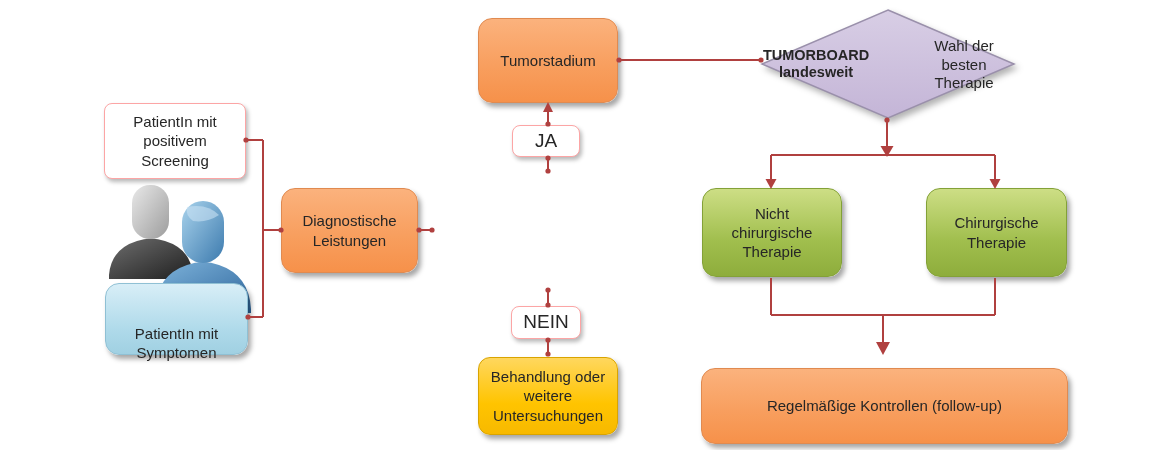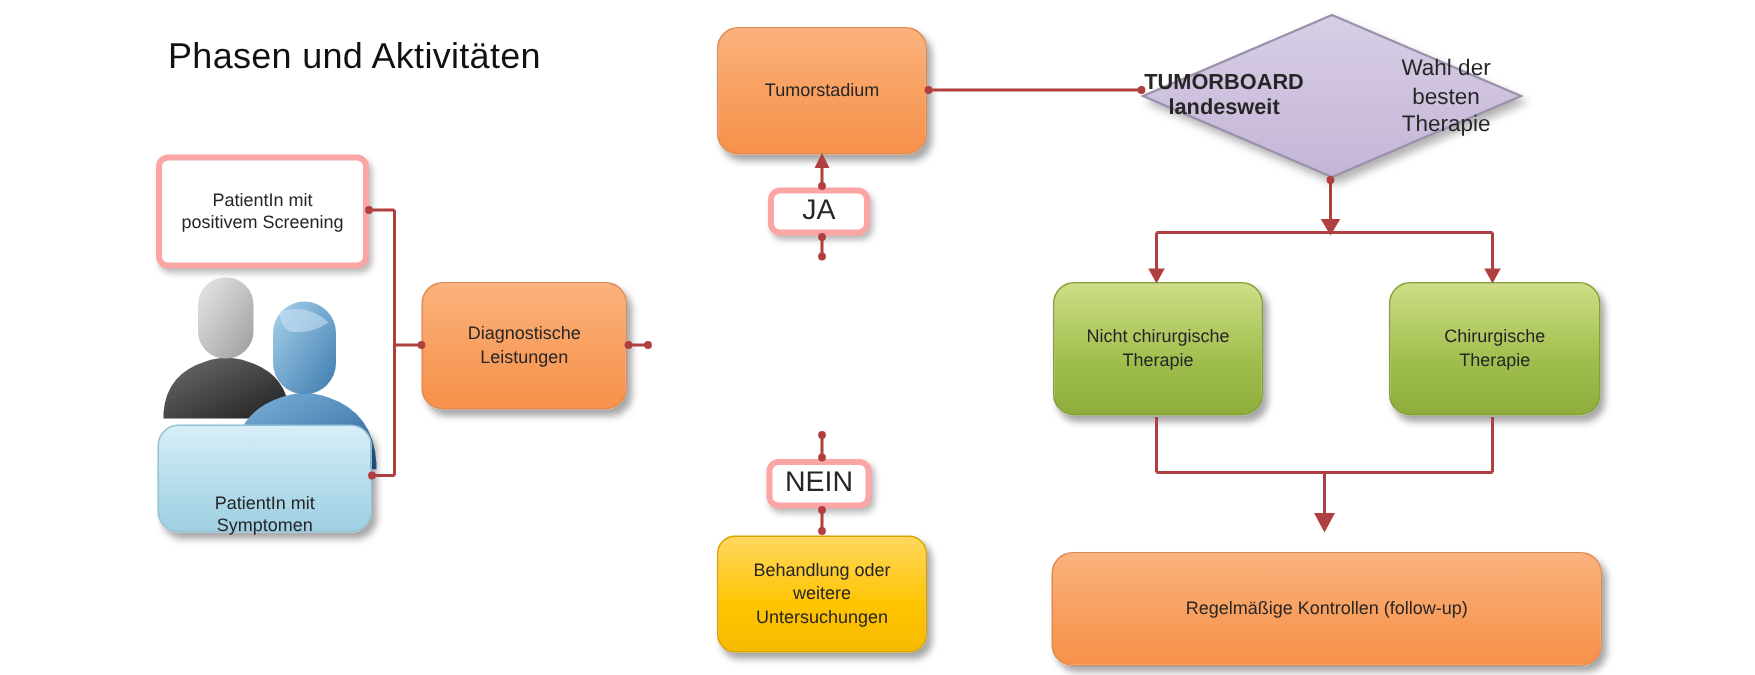--- a/index.html
+++ b/index.html
@@ -6,29 +6,29 @@
   .canvas{
     position:relative; width:1170px; height:450px; overflow:hidden;
     background:#ffffff; font-family:"Liberation Sans", sans-serif; color:#1f1f1f;
   }
   .page-title{
     position:absolute; left:112px; top:24px; margin:0;
     font-size:24px; font-weight:400; color:#111; letter-spacing:0.2px;
   }
   .box{
     position:absolute; display:flex; align-items:center; justify-content:center;
-    text-align:center; font-size:12px; line-height:1.28; color:#262626;
+    text-align:center; font-size:15px; line-height:1.28; color:#262626;
     border-radius:14px; box-shadow:3px 4px 5px rgba(0,0,0,0.35);
     padding:4px 8px; box-sizing:border-box;
   }
   .box.orange{ background:linear-gradient(180deg,#FBB27D 0%,#F89F5F 55%,#F6914A 100%); border:1px solid #E08A50; }
   .box.blue{ background:linear-gradient(180deg,#D8EEF7 0%,#AFDAEA 65%,#A0D0E2 100%); border:1px solid #8FC0D4; }
   .box.green{ background:linear-gradient(180deg,#CDDE85 0%,#A0BE4D 60%,#8EAD3C 100%); border:1px solid #83A137; }
   .box.yellow{ background:linear-gradient(180deg,#FFD75E 0%,#FFC400 60%,#F7B900 100%); border:1px solid #D9A400; border-radius:12px; }
-  .box.white{ background:#ffffff; border:4px solid #fca5a5; border-radius:8px; box-shadow:2px 3px 4px rgba(0,0,0,0.28); }
+  .box.white{ background:#ffffff; border:1px solid #fca5a5; border-radius:8px; box-shadow:2px 3px 4px rgba(0,0,0,0.28); }
   .box.small{ font-size:19px; }
   .diamond{ position:absolute; }
   .diamond svg{ display:block; filter:drop-shadow(3px 4px 3px rgba(0,0,0,0.3)); }
   .diamond .dtext{
     position:absolute; inset:0; display:flex; 
     align-items:center; justify-content:center; text-align:center;
     font-size:15px; line-height:1.25; color:#262626;gap:38px;
   }
   .diamond .dtext .dt-title{ font-weight:700; font-size:14.5px; width:140px; line-height:1.2;}
   .diamond .dtext .dt-sub{ font-size:15px; width:130px; line-height:1.25; margin-top:2px;}
@@ -43,21 +43,20 @@
   .w-treat{ width:125px; }
   .w-green1{ width:110px; }
   .w-green2{ width:115px; }
   .w-follow{ width:250px; }
 </style>
 </head>
 <body>
 
 <div class="canvas">
 
-  <h1 class="page-title">Phasen und Aktivitäten</h1>
 
   <svg class="persons" style="left:103px;top:183px;z-index:2" width="162" height="130" viewBox="0 0 162 130">
     <defs>
       <linearGradient id="gHeadGray" x1="0" y1="0" x2="1" y2="1">
         <stop offset="0" stop-color="#E9E9E9"></stop>
           <stop offset="1" stop-color="#9C9C9C"></stop>
       </linearGradient>
       <linearGradient id="gBodyGray" x1="0" y1="0" x2="1" y2="1">
         <stop offset="0" stop-color="#6E6E6E"></stop>
           <stop offset="1" stop-color="#1E1E1E"></stop>

